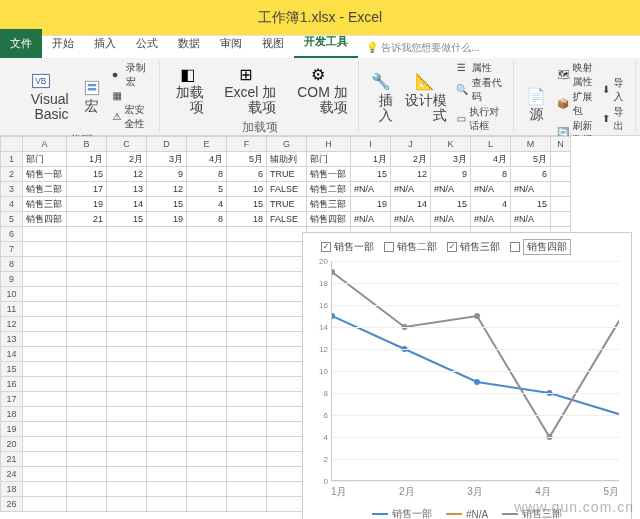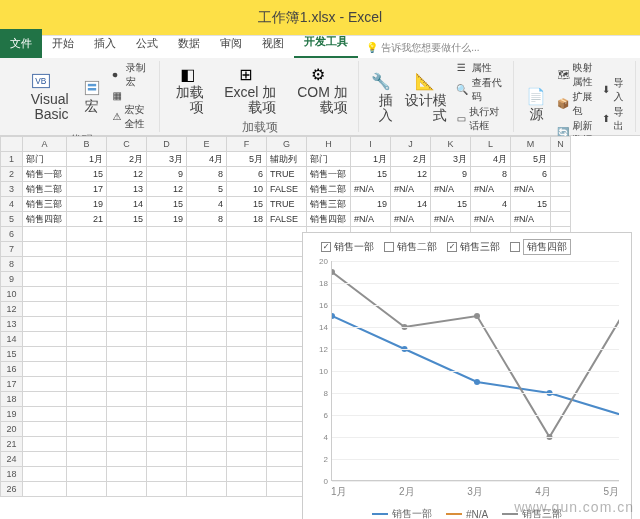--- a/index.html
+++ b/index.html
@@ -365,20 +365,37 @@
           <td class="txt"></td>
           <td class="txt"></td>
           <td class=""></td>
           <td class=""></td>
           <td class=""></td>
           <td class=""></td>
           <td class=""></td>
           <td class=""></td>
         </tr>
         <tr>
+          <th class="rowh">11</th>
+          <td class="txt"></td>
+          <td class=""></td>
+          <td class=""></td>
+          <td class=""></td>
+          <td class=""></td>
+          <td class=""></td>
+          <td class="txt"></td>
+          <td class="txt"></td>
+          <td class=""></td>
+          <td class=""></td>
+          <td class=""></td>
+          <td class=""></td>
+          <td class=""></td>
+          <td class=""></td>
+        </tr>
+        <tr>
           <th class="rowh">12</th>
           <td class="txt"></td>
           <td class=""></td>
           <td class=""></td>
           <td class=""></td>
           <td class=""></td>
           <td class=""></td>
           <td class="txt"></td>
           <td class="txt"></td>
           <td class=""></td>

